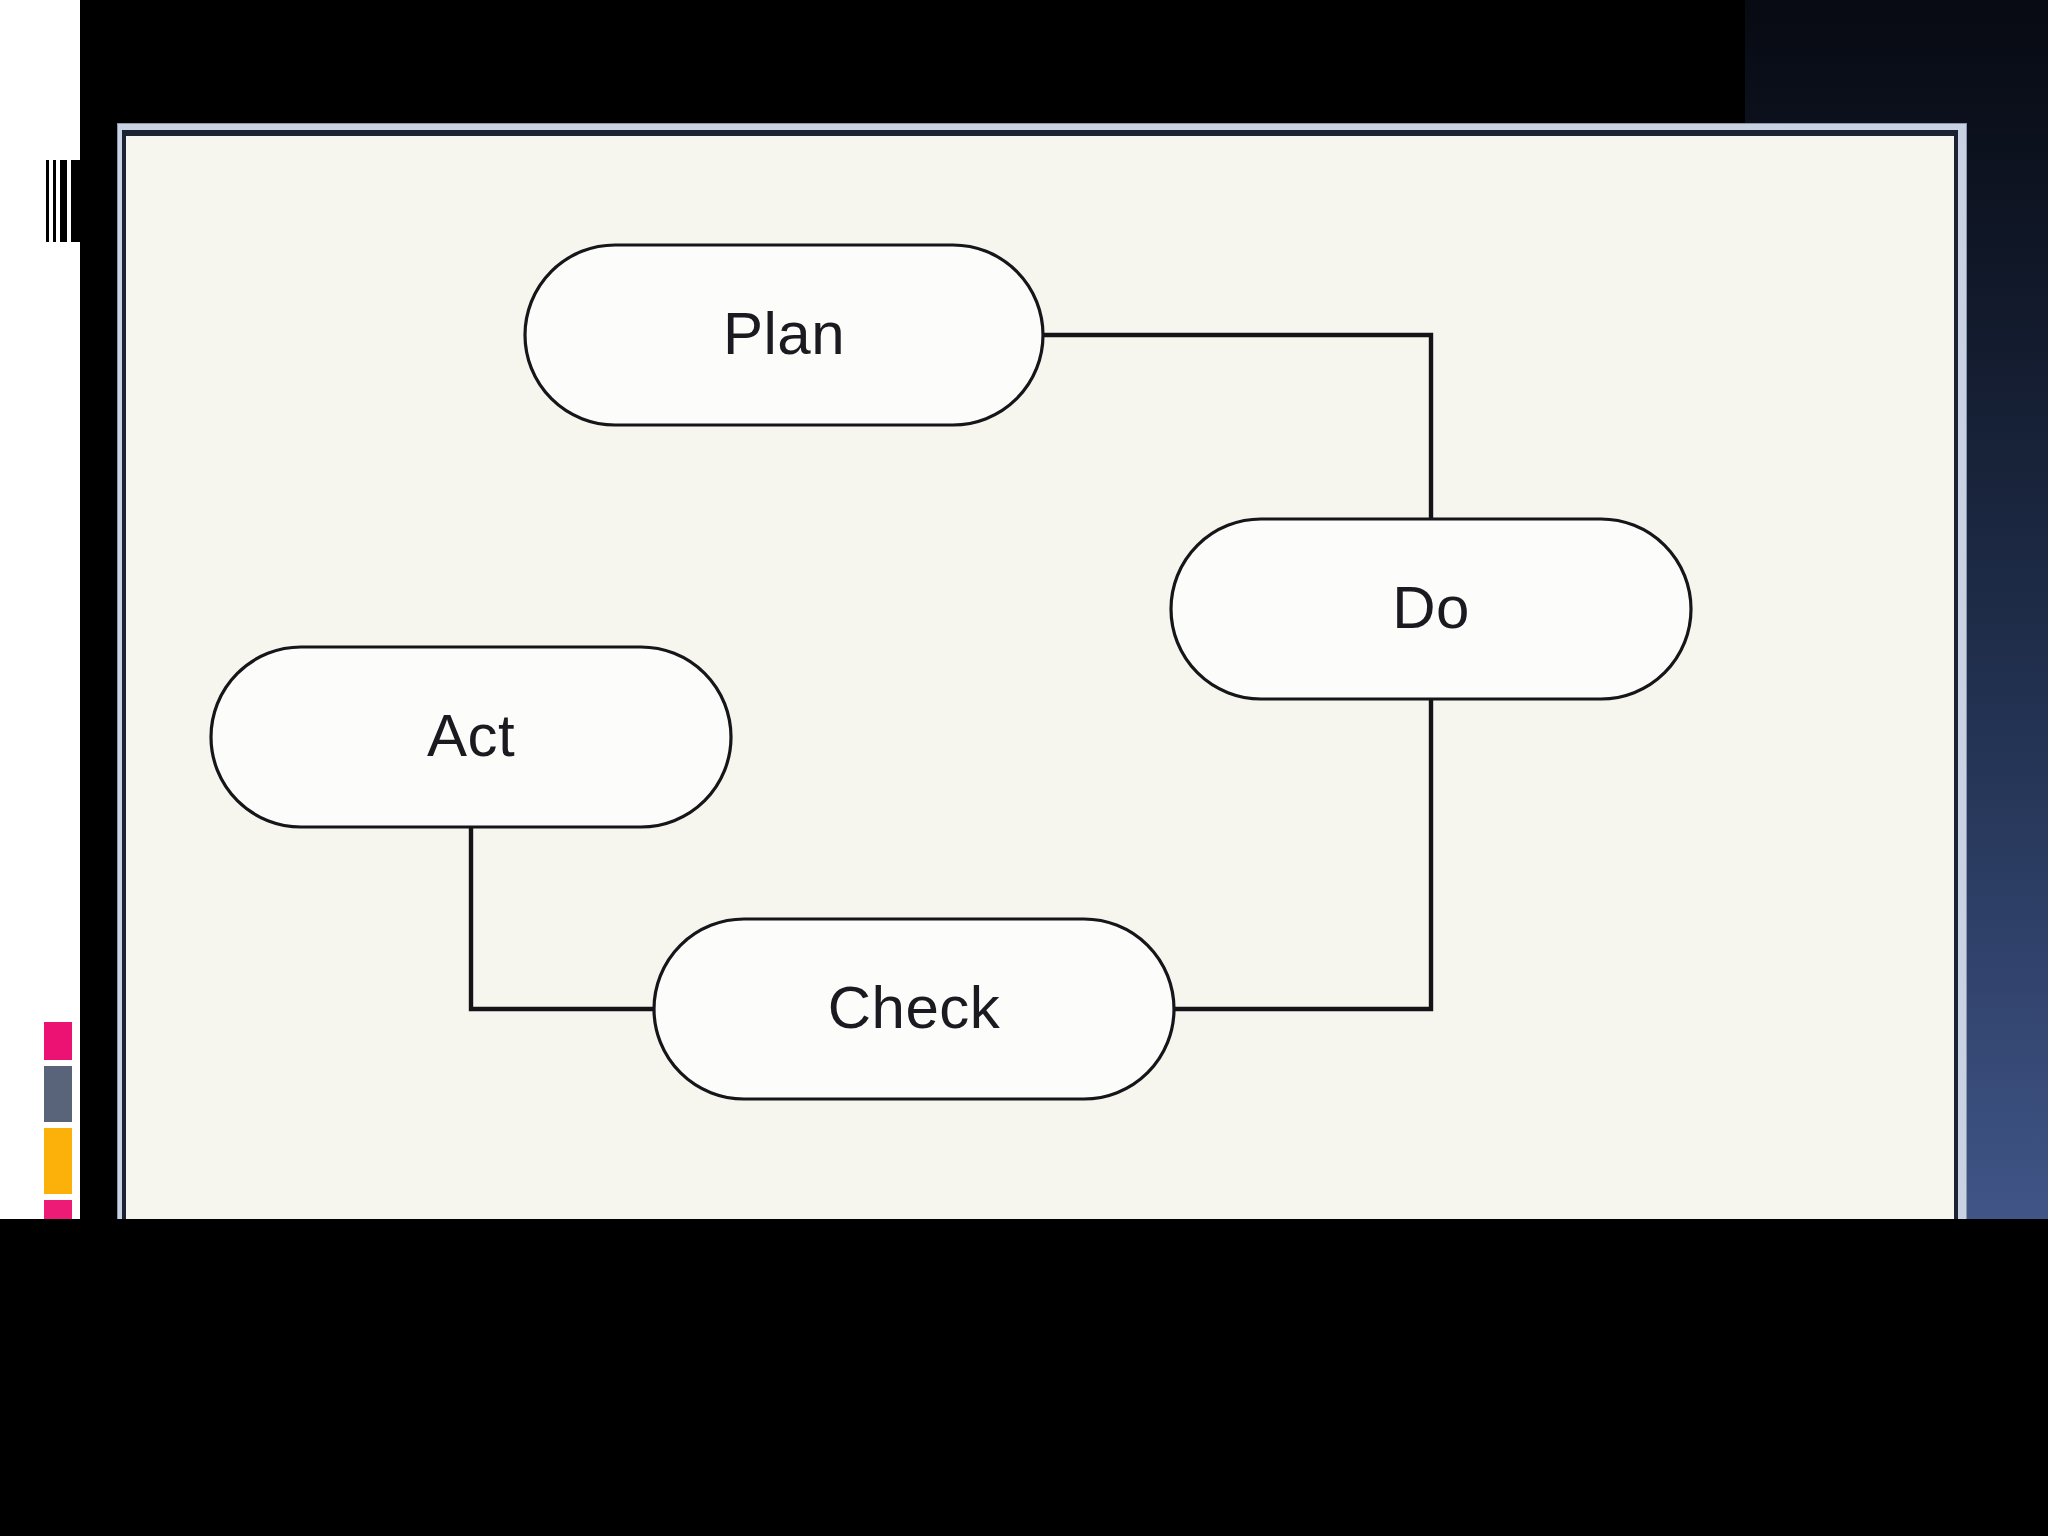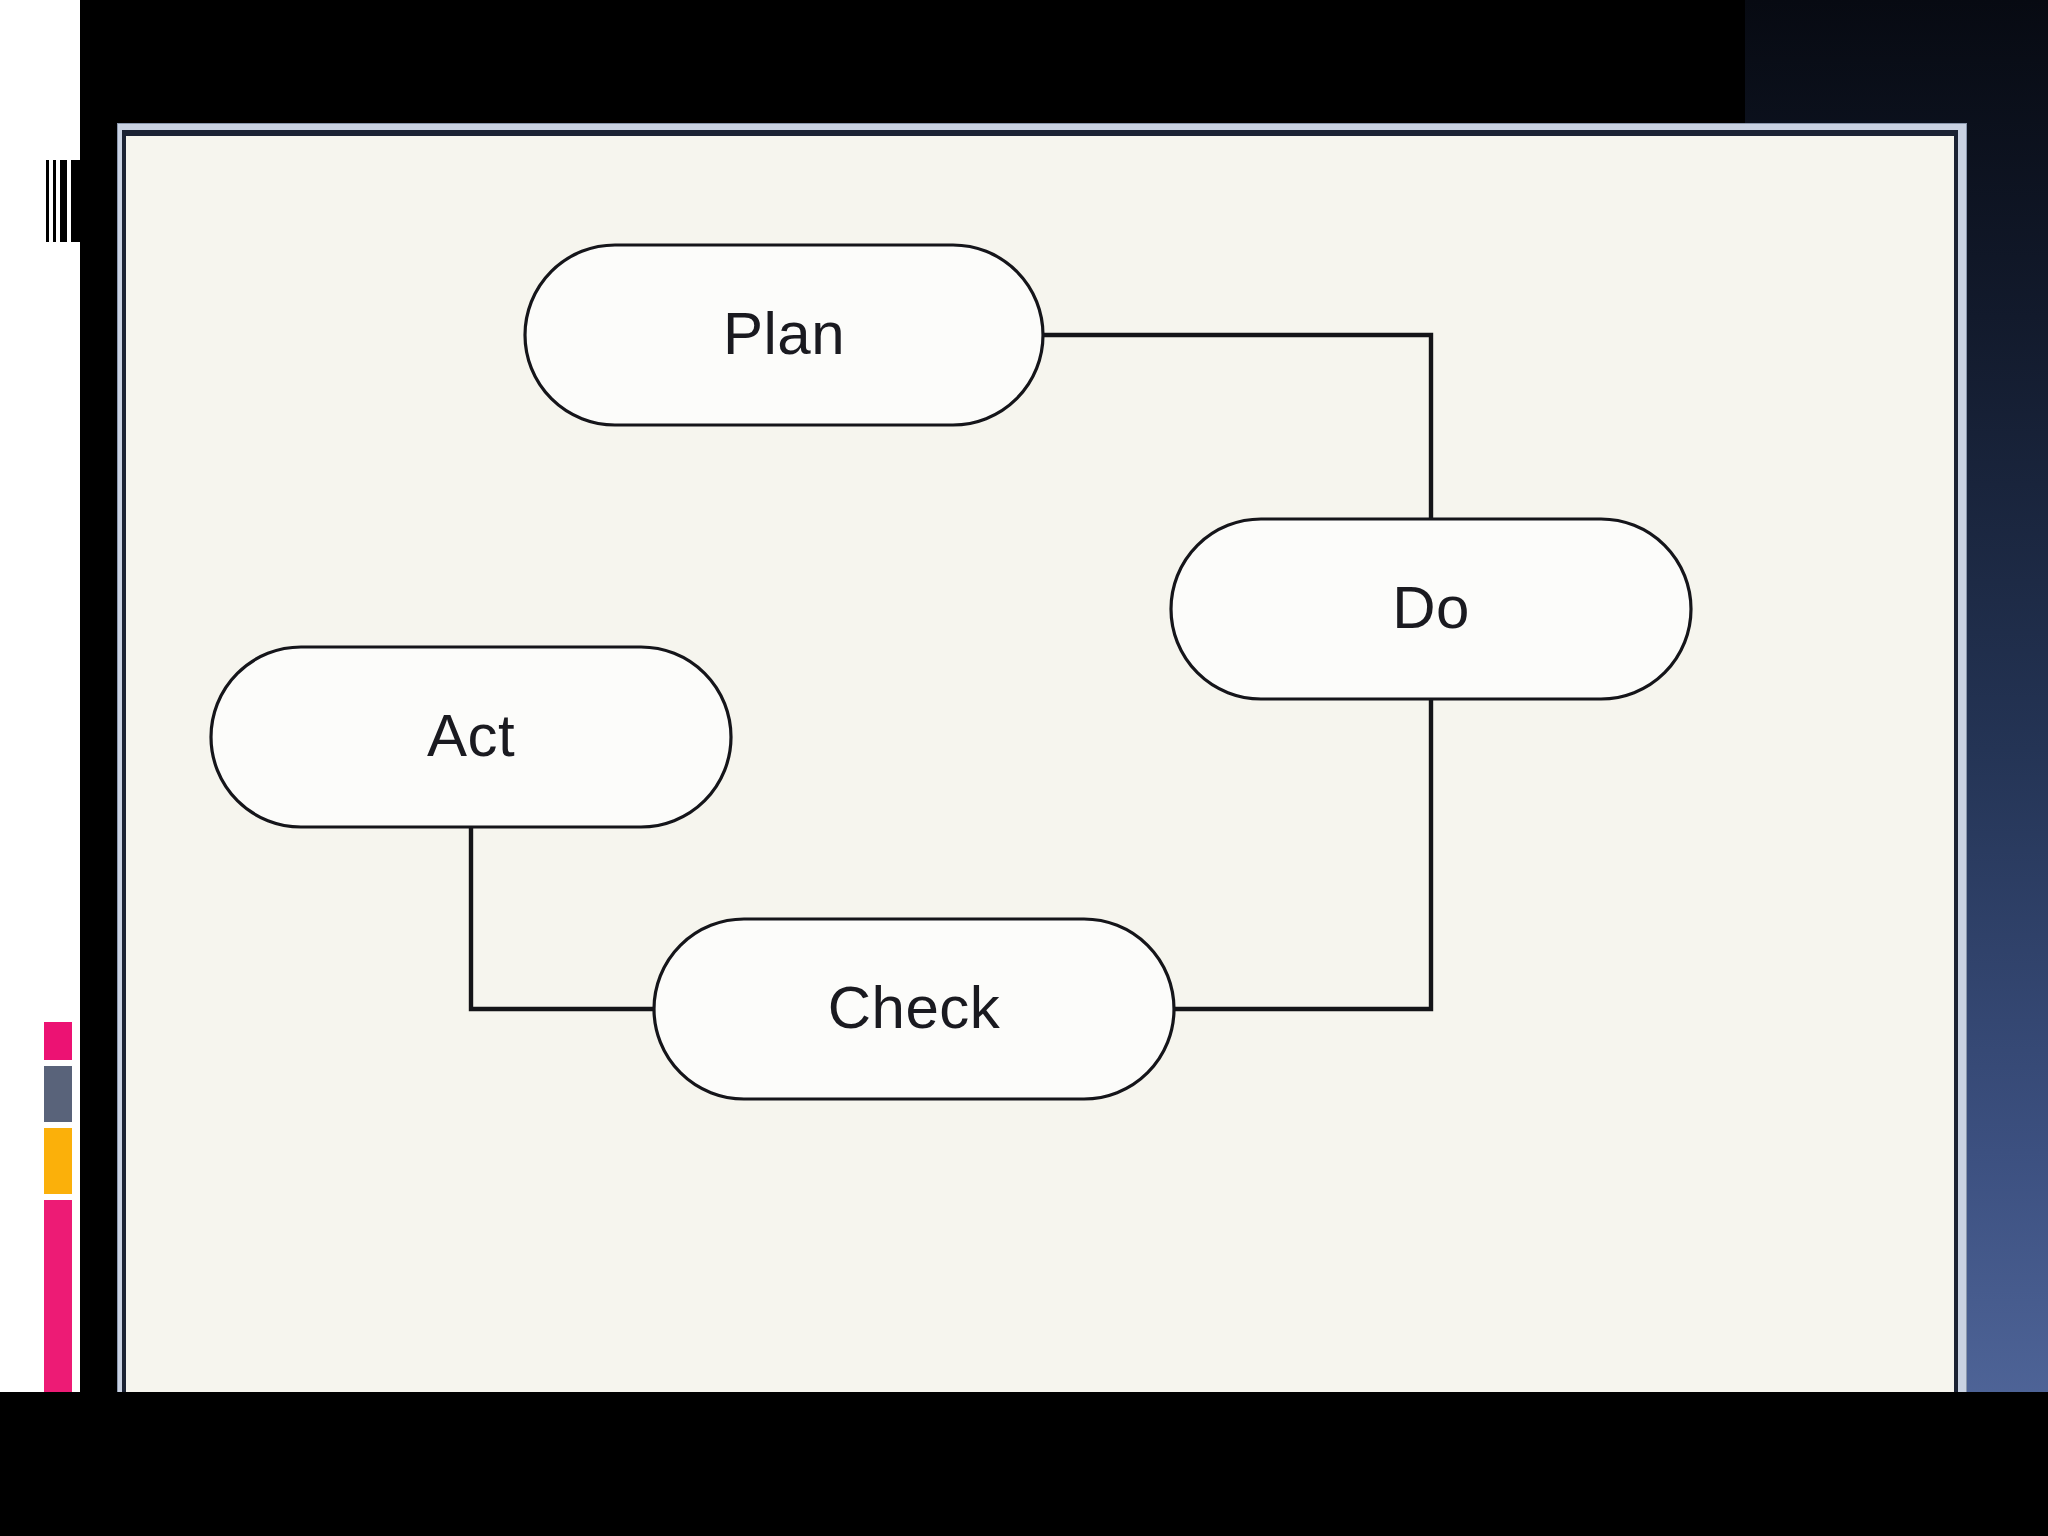--- a/index.html
+++ b/index.html
@@ -3,21 +3,21 @@
 <meta charset="utf-8">
 <style>
   html, body {
     margin: 0;
     padding: 0;
     background: #000000;
   }
   #stage {
     position: relative;
     width: 2048px;
-    height: 1392px;
+    height: 1219px;
     overflow: hidden;
     background: #000000;
     font-family: "Liberation Sans", sans-serif;
   }
 
   
   .bg-black {
     position: absolute;
     left: 0; top: 0;
     width: 2048px; height: 1536px;

